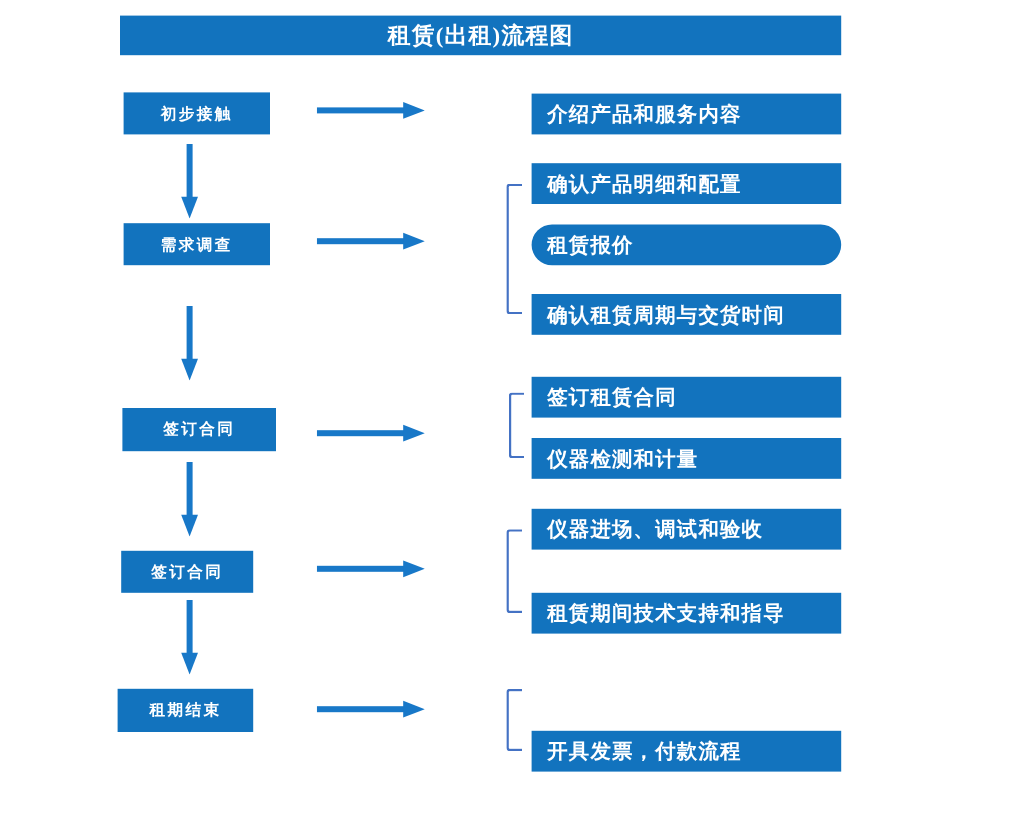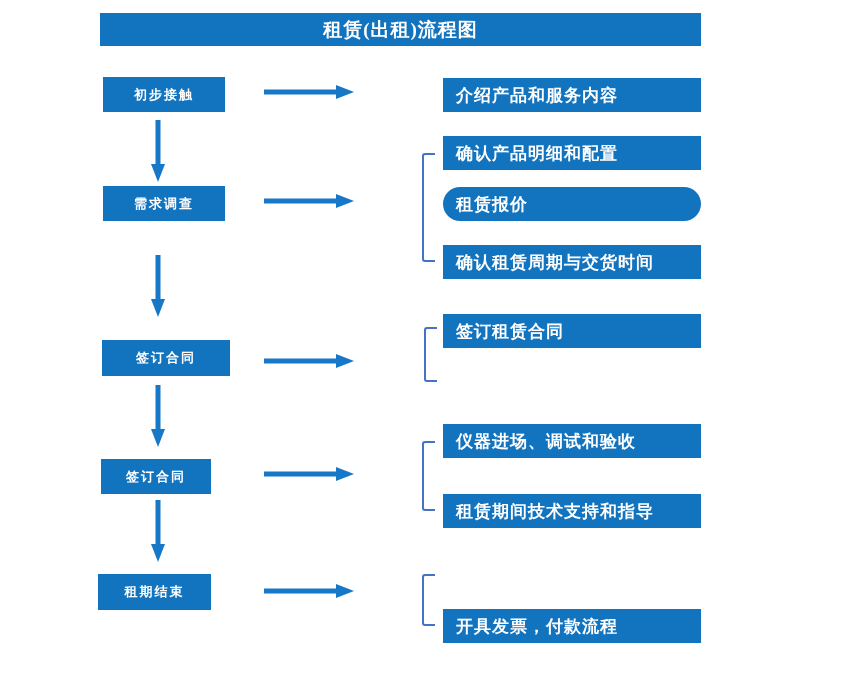--- a/index.html
+++ b/index.html
@@ -146,19 +146,20 @@
   <div class="bracket" style="left:422px; top:441px; height:70px;"></div>
   <div class="bracket" style="left:422px; top:574px; height:52px;"></div>
 
   <div class="box detail" style="top:78px;">介绍产品和服务内容</div>
 
   <div class="box detail" style="top:136px;">确认产品明细和配置</div>
   <div class="box detail" style="top:187px;border-radius:17px;">租赁报价</div>
   <div class="box detail" style="top:245px;">确认租赁周期与交货时间</div>
 
   <div class="box detail" style="top:314px;">签订租赁合同</div>
+  <div class="box detail" style="top:365px;">仪器检测和计量</div>
 
   <div class="box detail" style="top:424px;">仪器进场、调试和验收</div>
   <div class="box detail" style="top:494px;">租赁期间技术支持和指导</div>
 
   <div class="box detail" style="top:609px;">开具发票，付款流程</div>
 
 </div>
 
 </body></html>

